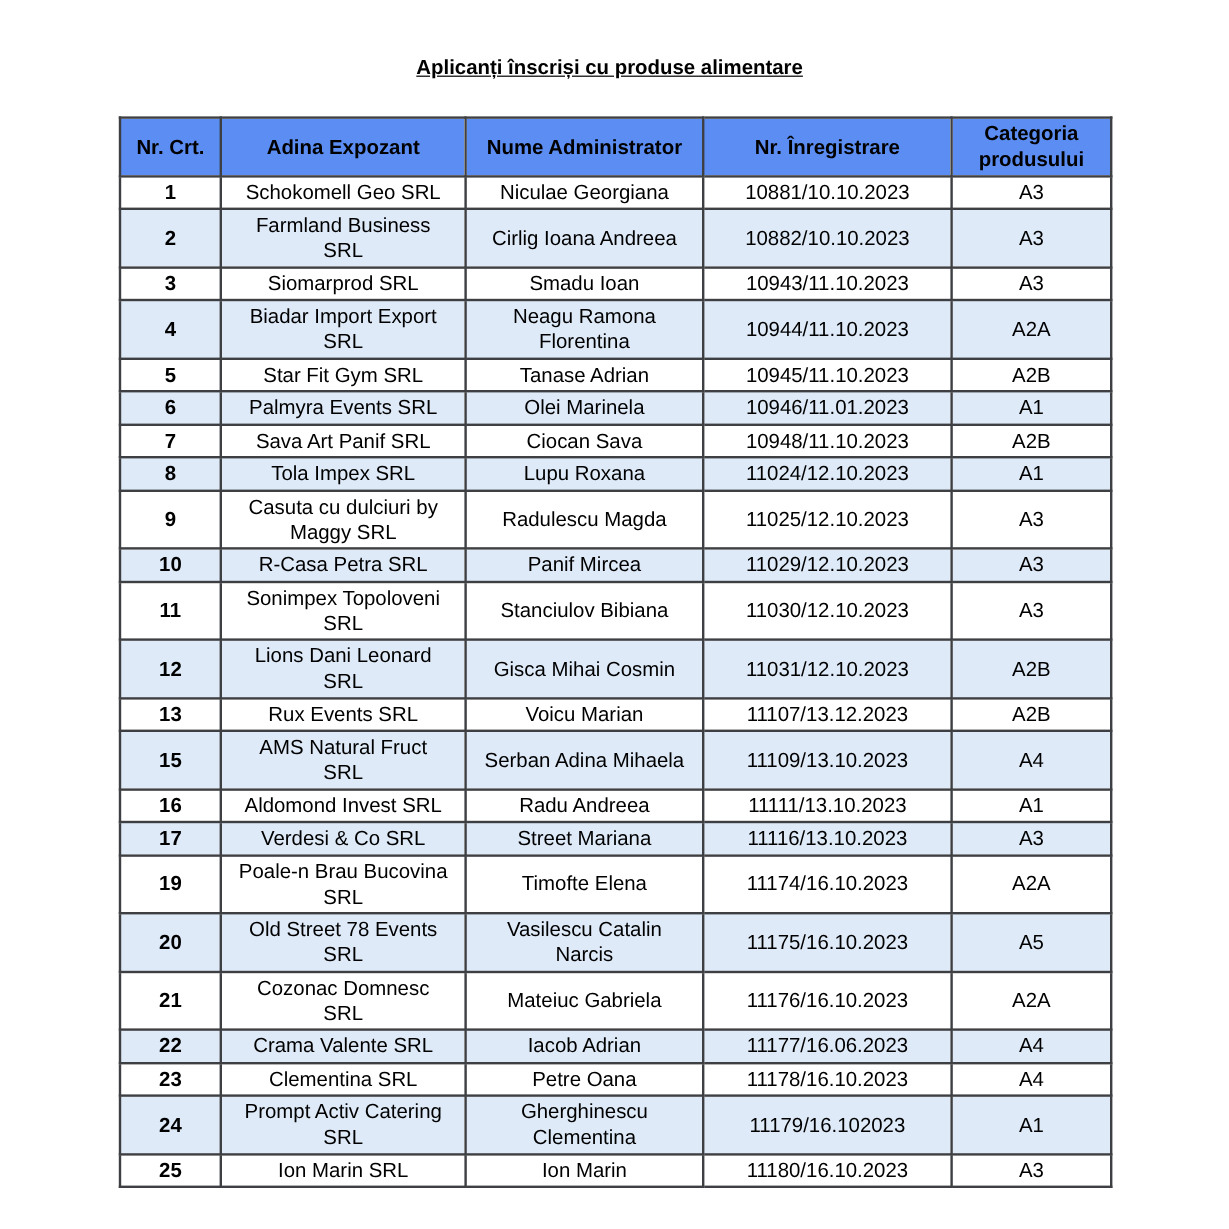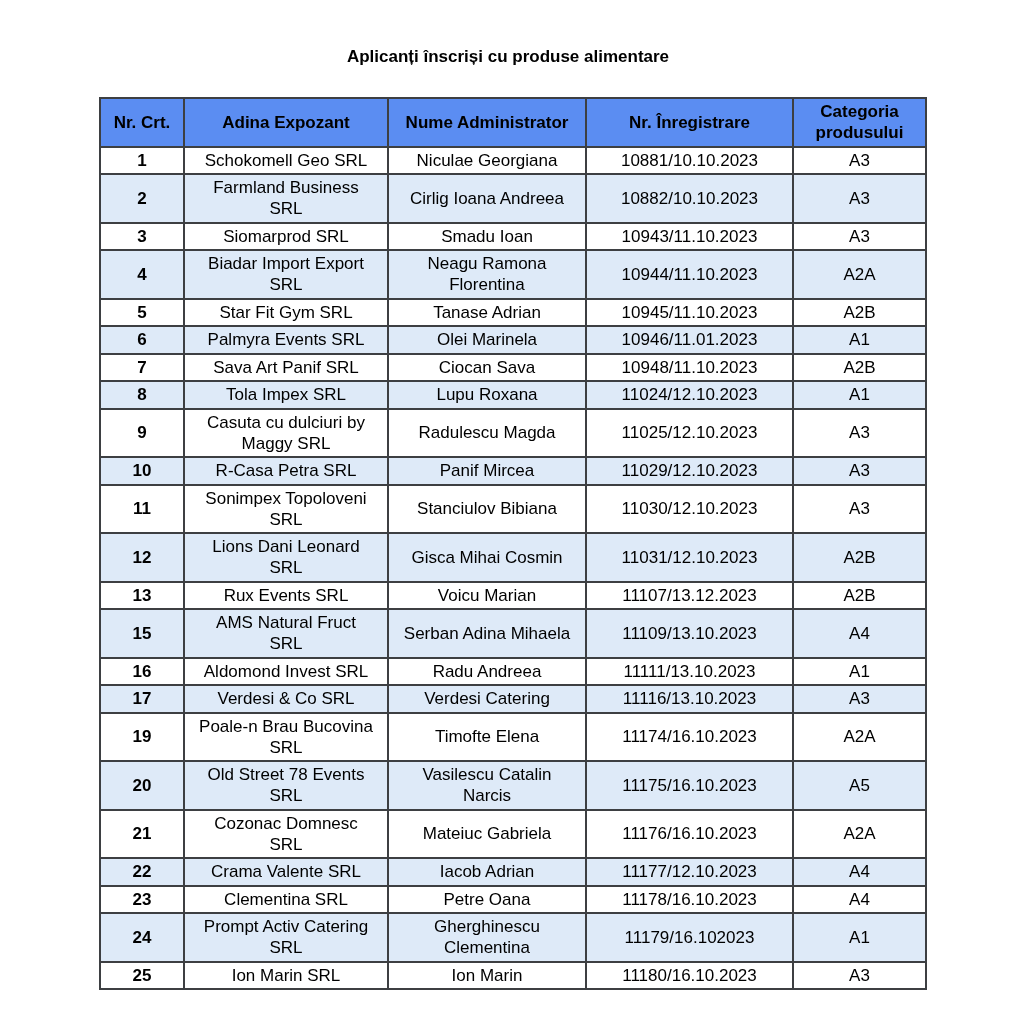--- a/index.html
+++ b/index.html
@@ -3,21 +3,21 @@
 <meta charset="utf-8">
 <style>
   html,body{margin:0;padding:0;}
   body{
     width:1024px;height:1024px;overflow:hidden;background:#ffffff;
     font-family:"Liberation Sans",sans-serif;color:#000;
     position:relative;
   }
   .title{
     position:absolute;top:46px;left:0;width:1016px;
-    text-align:center;font-size:17px;font-weight:bold;line-height:22px;
+    text-align:center;font-size:17px;font-weight:bold;line-height:22px;text-decoration:underline;
   }
   table.applicants{
     position:absolute;left:99px;top:97px;width:826px;
     border-collapse:collapse;table-layout:fixed;
     font-size:17px;
   }
   table.applicants th,
   table.applicants td{
     border:2px solid #3d3f42;
     text-align:center;vertical-align:middle;
@@ -165,21 +165,21 @@
       <tr>
         <td class="num">16</td>
         <td>Aldomond Invest  SRL</td>
         <td>Radu Andreea</td>
         <td>11111/13.10.2023</td>
         <td>A1</td>
       </tr>
       <tr>
         <td class="num">17</td>
         <td>Verdesi &amp; Co SRL</td>
-        <td>Verdesi Catering</td>
+        <td>Street Mariana</td>
         <td>11116/13.10.2023</td>
         <td>A3</td>
       </tr>
       <tr>
         <td class="num">19</td>
         <td>Poale-n Brau Bucovina
 SRL</td>
         <td>Timofte Elena</td>
         <td>11174/16.10.2023</td>
         <td>A2A</td>
@@ -198,21 +198,21 @@
         <td>Cozonac Domnesc
 SRL</td>
         <td>Mateiuc Gabriela</td>
         <td>11176/16.10.2023</td>
         <td>A2A</td>
       </tr>
       <tr>
         <td class="num">22</td>
         <td>Crama Valente SRL</td>
         <td>Iacob Adrian</td>
-        <td>11177/12.10.2023</td>
+        <td>11177/16.06.2023</td>
         <td>A4</td>
       </tr>
       <tr>
         <td class="num">23</td>
         <td>Clementina SRL</td>
         <td>Petre Oana</td>
         <td>11178/16.10.2023</td>
         <td>A4</td>
       </tr>
       <tr>

